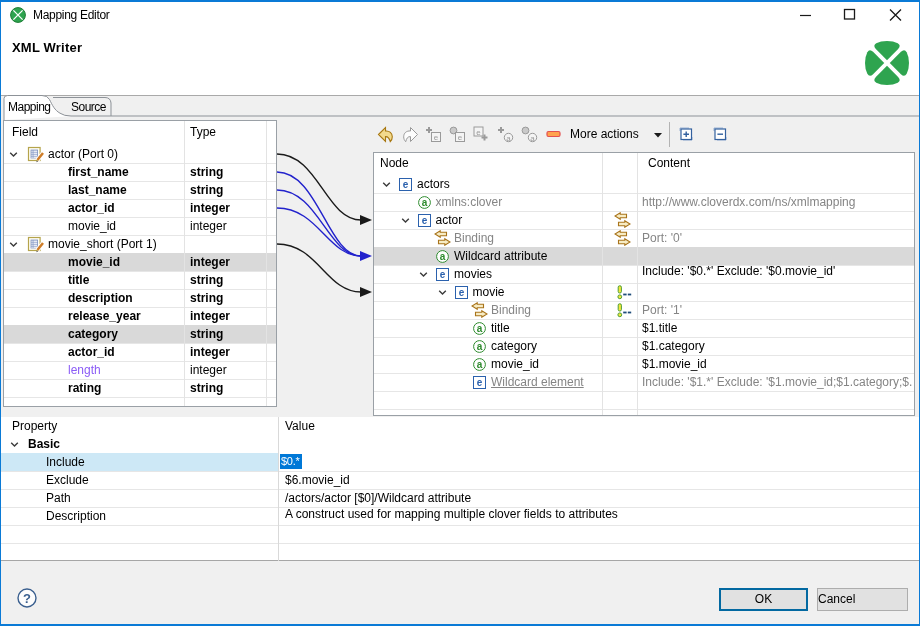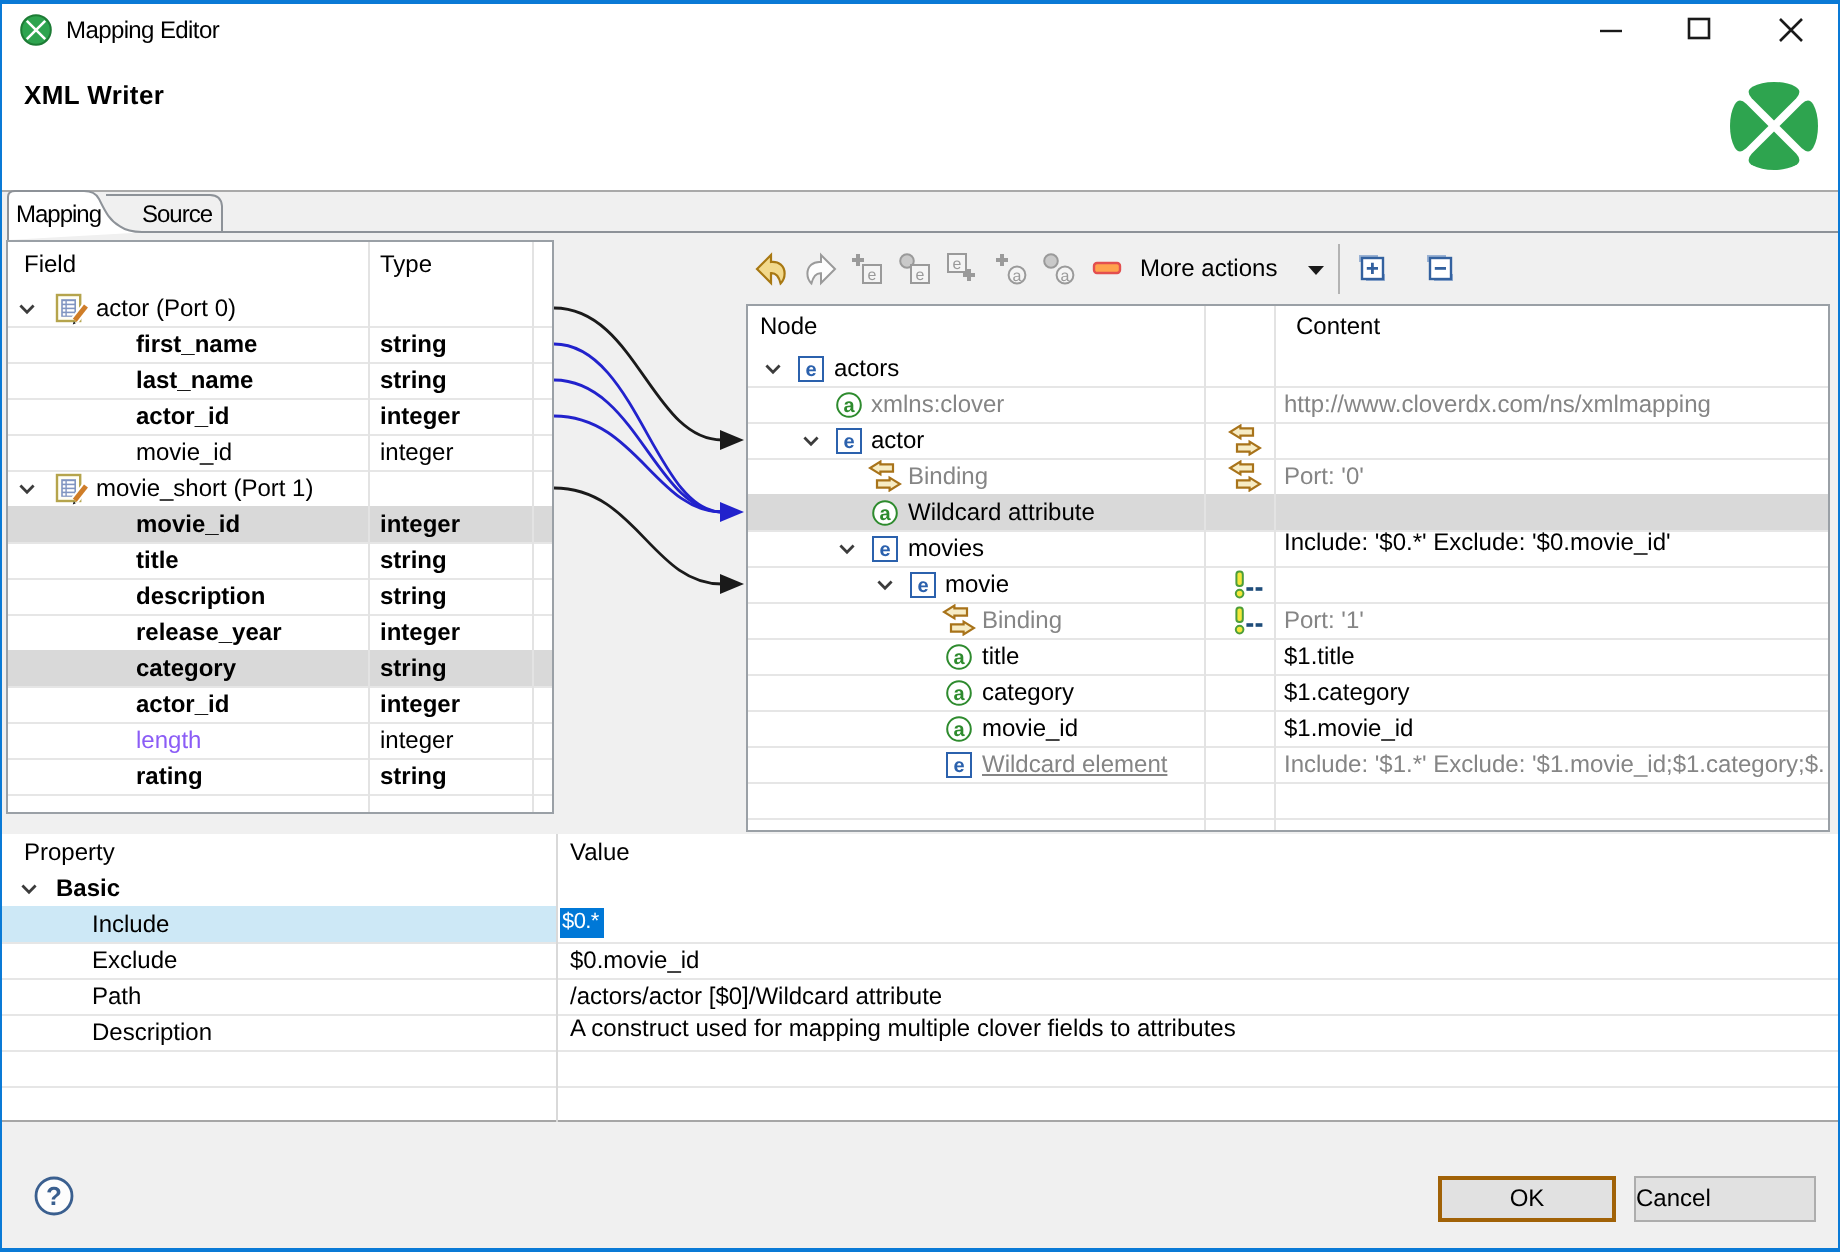--- a/index.html
+++ b/index.html
@@ -306,29 +306,29 @@
 <div style="position:absolute;left:285px;top:417px;height:19px;line-height:19px;font-size:12px;color:#000;white-space:nowrap;">Value</div>
 <svg style="position:absolute;left:10px;top:440px" width="9" height="9" viewBox="0 0 9 9">
     <path d="M1.2 2.8 L4.5 6.1 L7.8 2.8" fill="none" stroke="#3c3c3c" stroke-width="1.4"></path>
   </svg>
 <div style="position:absolute;left:28px;top:435px;height:18px;line-height:18px;font-size:12px;color:#000;white-space:nowrap;font-weight:bold;">Basic</div>
 <div style="position:absolute;left:1px;top:453px;width:277px;height:18px;background:#cde8f6"></div>
 <div style="position:absolute;left:46px;top:453px;height:18px;line-height:18px;font-size:12px;color:#000;white-space:nowrap;">Include</div>
 <div style="position:absolute;left:280px;top:454px;width:22px;height:15px;background:#0078d7"></div>
 <div style="position:absolute;left:281px;top:454px;height:15px;line-height:15px;font-size:11px;color:#fff;white-space:nowrap;letter-spacing:-0.3px;">$0.*</div>
 <div style="position:absolute;left:46px;top:471px;height:18px;line-height:18px;font-size:12px;color:#000;white-space:nowrap;">Exclude</div>
-<div style="position:absolute;left:285px;top:471px;height:18px;line-height:18px;font-size:12px;color:#000;white-space:nowrap;">$0.movie_id</div>
+<div style="position:absolute;left:285px;top:471px;height:18px;line-height:18px;font-size:12px;color:#000;white-space:nowrap;">$6.movie_id</div>
 <div style="position:absolute;left:46px;top:489px;height:18px;line-height:18px;font-size:12px;color:#000;white-space:nowrap;">Path</div>
 <div style="position:absolute;left:285px;top:489px;height:18px;line-height:18px;font-size:12px;color:#000;white-space:nowrap;">/actors/actor [$0]/Wildcard attribute</div>
 <div style="position:absolute;left:46px;top:507px;height:18px;line-height:18px;font-size:12px;color:#000;white-space:nowrap;">Description</div>
 <div style="position:absolute;left:285px;top:505px;height:18px;line-height:18px;font-size:12px;color:#000;white-space:nowrap;">A construct used for mapping multiple clover fields to attributes</div>
 <div style="position:absolute;left:1px;top:471px;width:918px;height:1px;background:#e6e6e6"></div>
 <div style="position:absolute;left:1px;top:489px;width:918px;height:1px;background:#e6e6e6"></div>
 <div style="position:absolute;left:1px;top:507px;width:918px;height:1px;background:#e6e6e6"></div>
 <div style="position:absolute;left:1px;top:525px;width:918px;height:1px;background:#e6e6e6"></div>
 <div style="position:absolute;left:1px;top:543px;width:918px;height:1px;background:#e6e6e6"></div>
 <div style="position:absolute;left:1px;top:560px;width:918px;height:1px;background:#a6a6a6"></div>
 <div style="position:absolute;left:278px;top:417px;width:1px;height:144px;background:#d9d9d9"></div>
 <svg style="position:absolute;left:17px;top:588px" width="20" height="20" viewBox="0 0 20 20">
     <circle cx="10" cy="10" r="9" fill="#fdfdfd" stroke="#3a5f8f" stroke-width="1.4"></circle>
     <text x="10" y="14.5" font-size="13" font-weight="bold" fill="#3a5f8f" text-anchor="middle" font-family="Liberation Sans">?</text>
   </svg>
-<div style="position:absolute;left:719px;top:588px;width:89px;height:23px;background:#e1e1e1;border:2px solid #a16207;text-align:center;line-height:19px;font-size:12px">OK</div>
+<div style="position:absolute;left:719px;top:588px;width:89px;height:23px;background:#e1e1e1;border:2px solid #0369a1;text-align:center;line-height:19px;font-size:12px">OK</div>
 <div style="position:absolute;left:817px;top:588px;width:91px;height:23px;background:#e1e1e1;border:1px solid #adadad;text-align:left;line-height:21px;font-size:12px">Cancel</div>
 </body></html>

